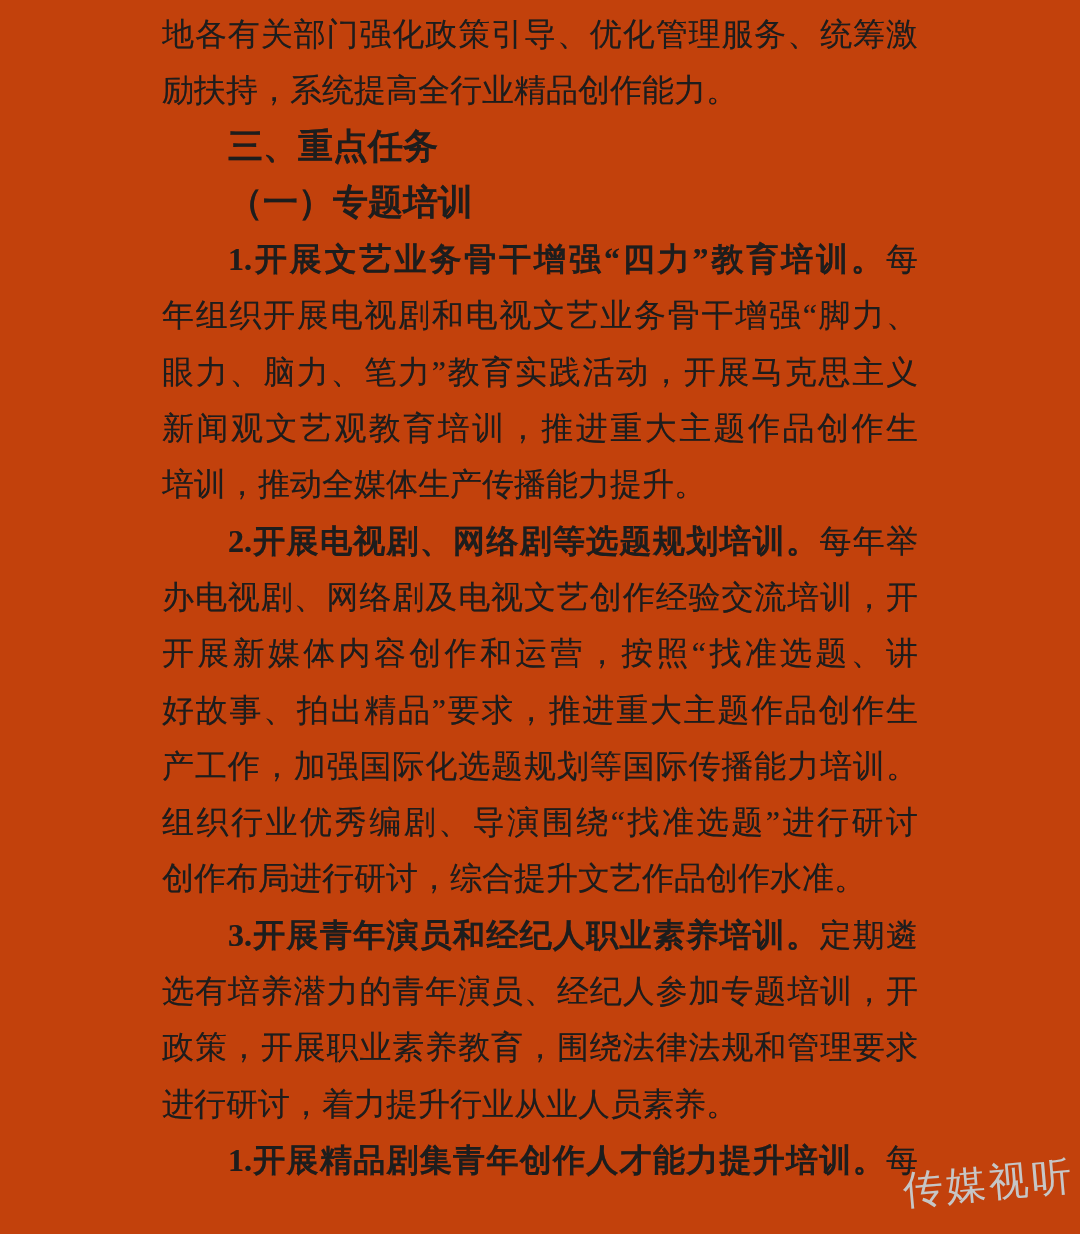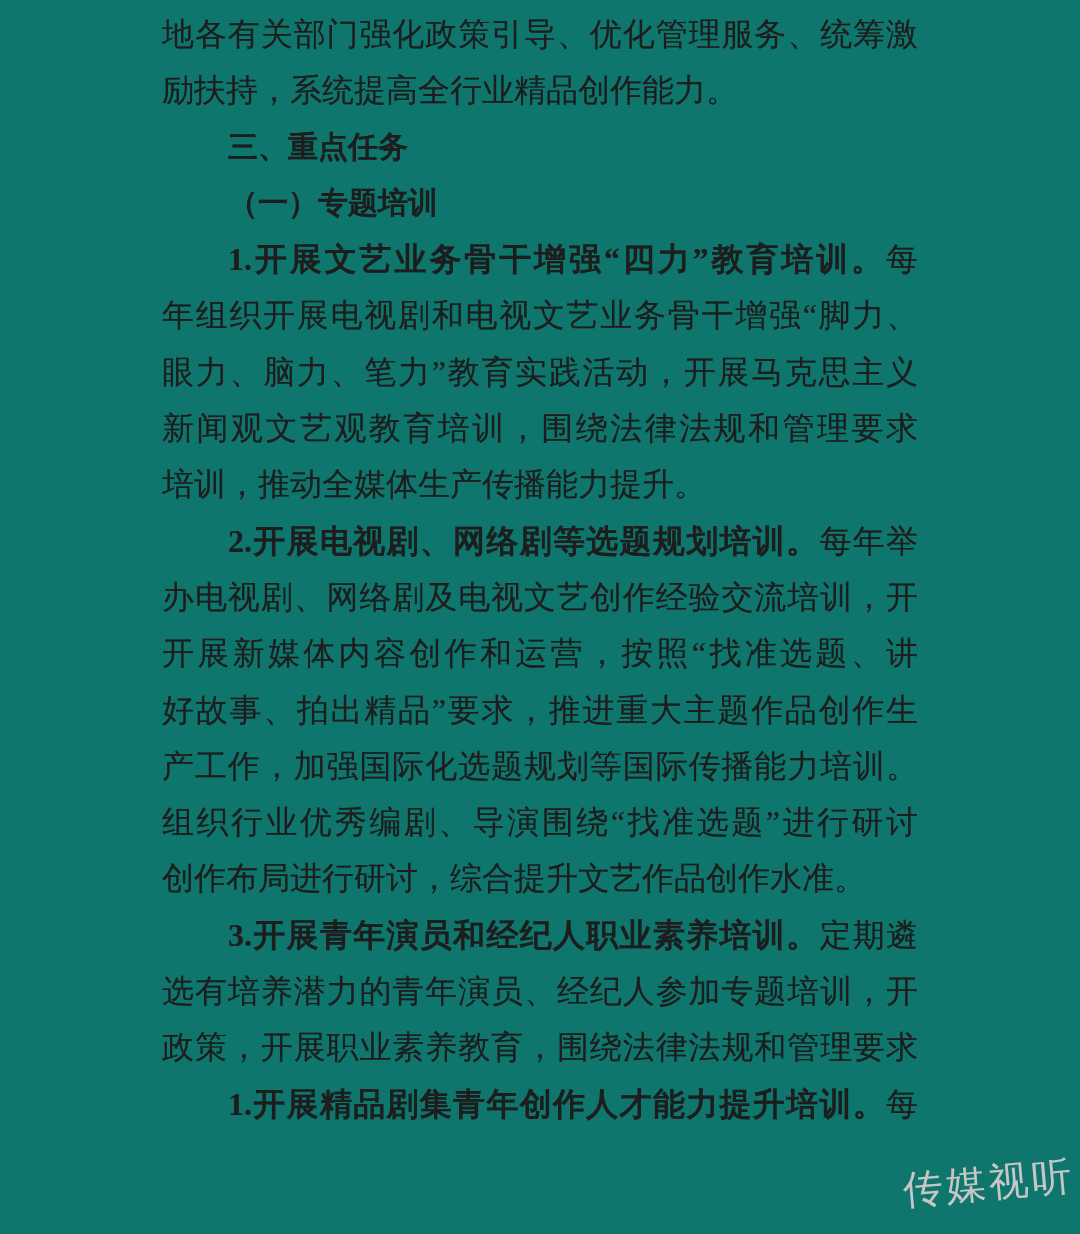--- a/index.html
+++ b/index.html
@@ -36,57 +36,58 @@
     white-space: normal;
     text-align: justify;
     text-align-last: justify;
     text-justify: inter-character;
   }
   .line.indent {
     padding-left: 66px;
   }
   .line.heading {
     font-weight: 700;
-    font-size: 30px;
+    font-size: 35px;
   }
   .seg { font-weight: 400; }
   .seg.bold { font-weight: 700; }
   .watermark {
     position: absolute;
     left: 903px;
     top: 1163px;
     font-size: 40px;
     letter-spacing: 3px;
     color: #c6c6c6;
     transform: rotate(-5deg);
     transform-origin: left center;
     white-space: nowrap;
     font-family: "Liberation Serif", "DejaVu Serif", serif;
   }
 </style>
 </head>
 <body>
 
-<div class="page" style="background: #0f766e;">
+<div class="page" style="background: #c2410c;">
   <div class="doc" style="color: rgb(29, 29, 29);">
       <div class="line justify"><span class="seg">地各有关部门强化政策引导、优化管理服务、统筹激</span></div>
       <div class="line"><span class="seg">励扶持，系统提高全行业精品创作能力。</span></div>
       <div class="line indent heading"><span class="seg bold">三、重点任务</span></div>
       <div class="line indent heading"><span class="seg bold">（一）专题培训</span></div>
       <div class="line justify indent"><span class="seg bold">1.开展文艺业务骨干增强“四力”教育培训。</span><span class="seg">每</span></div>
       <div class="line justify"><span class="seg">年组织开展电视剧和电视文艺业务骨干增强“脚力、</span></div>
       <div class="line justify"><span class="seg">眼力、脑力、笔力”教育实践活动，开展马克思主义</span></div>
-      <div class="line justify"><span class="seg">新闻观文艺观教育培训，围绕法律法规和管理要求</span></div>
+      <div class="line justify"><span class="seg">新闻观文艺观教育培训，推进重大主题作品创作生</span></div>
       <div class="line"><span class="seg">培训，推动全媒体生产传播能力提升。</span></div>
       <div class="line justify indent"><span class="seg bold">2.开展电视剧、网络剧等选题规划培训。</span><span class="seg">每年举</span></div>
       <div class="line justify"><span class="seg">办电视剧、网络剧及电视文艺创作经验交流培训，开</span></div>
       <div class="line justify"><span class="seg">开展新媒体内容创作和运营，按照“找准选题、讲</span></div>
       <div class="line justify"><span class="seg">好故事、拍出精品”要求，推进重大主题作品创作生</span></div>
       <div class="line justify"><span class="seg">产工作，加强国际化选题规划等国际传播能力培训。</span></div>
       <div class="line justify"><span class="seg">组织行业优秀编剧、导演围绕“找准选题”进行研讨</span></div>
       <div class="line"><span class="seg">创作布局进行研讨，综合提升文艺作品创作水准。</span></div>
       <div class="line justify indent"><span class="seg bold">3.开展青年演员和经纪人职业素养培训。</span><span class="seg">定期遴</span></div>
       <div class="line justify"><span class="seg">选有培养潜力的青年演员、经纪人参加专题培训，开</span></div>
       <div class="line justify"><span class="seg">政策，开展职业素养教育，围绕法律法规和管理要求</span></div>
+      <div class="line"><span class="seg">进行研讨，着力提升行业从业人员素养。</span></div>
       <div class="line justify indent"><span class="seg bold">1.开展精品剧集青年创作人才能力提升培训。</span><span class="seg">每</span></div>
     </div>
   <div class="watermark" style="color: rgb(198, 198, 198);">传媒视听</div>
 </div>
 
 </body></html>

